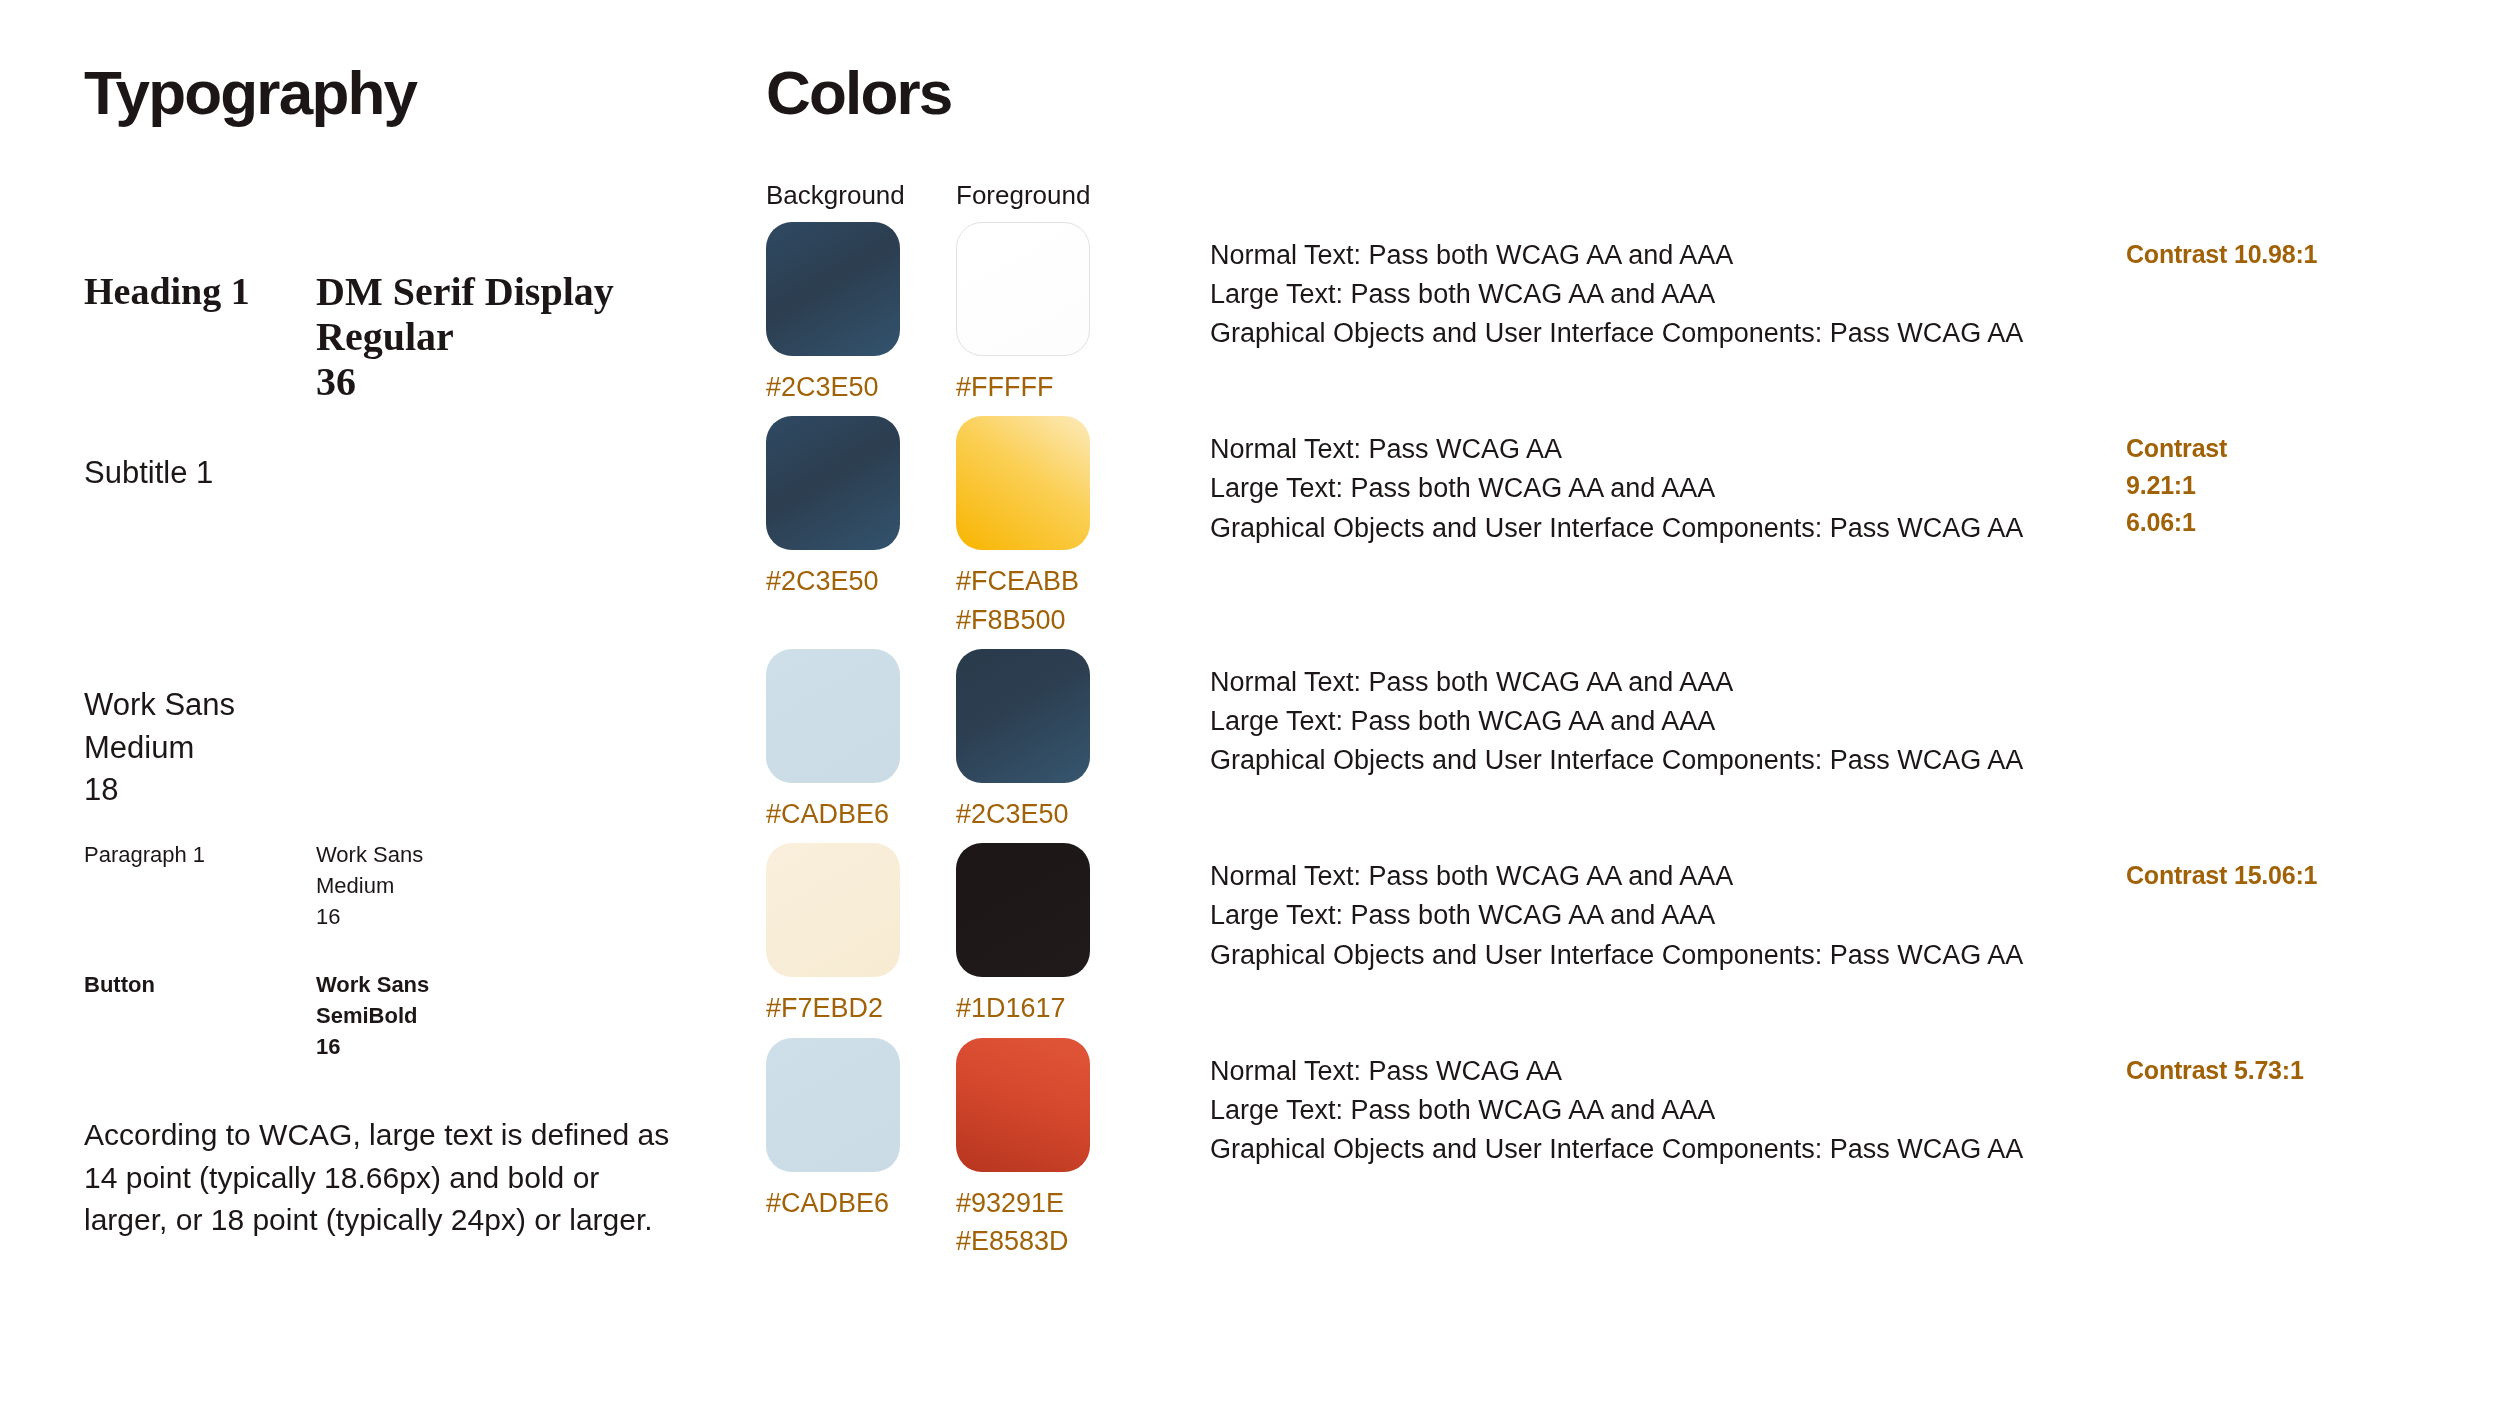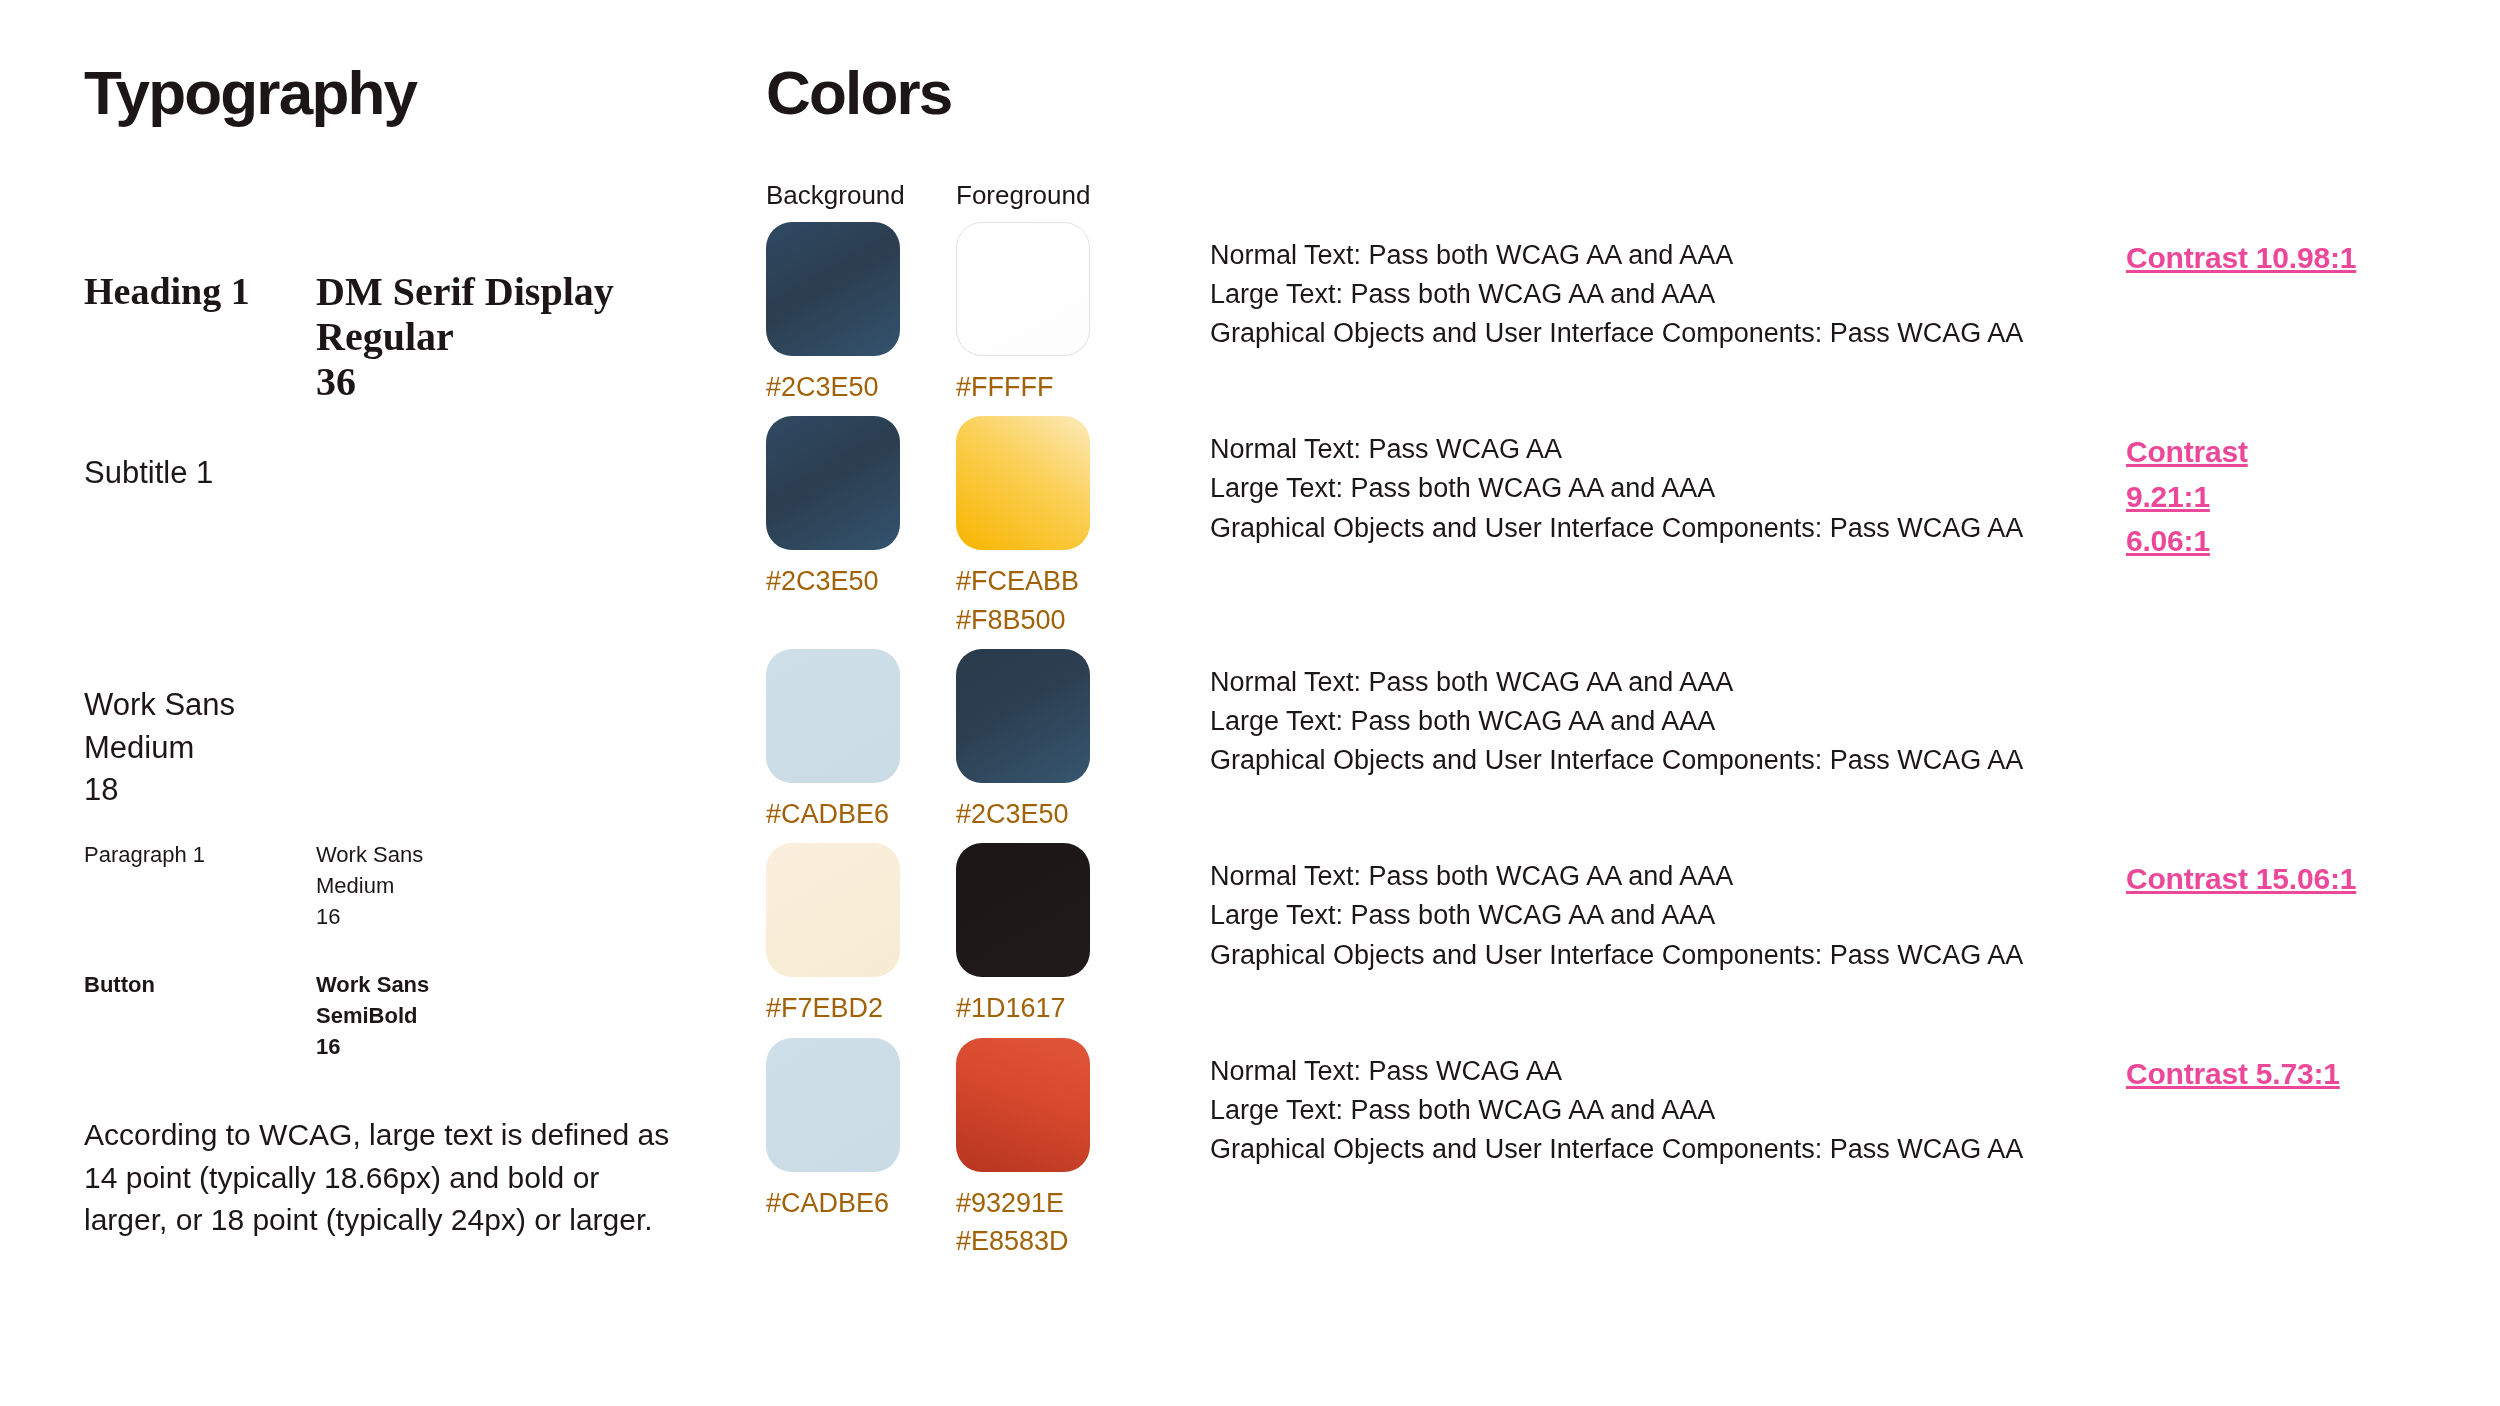--- a/index.html
+++ b/index.html
@@ -179,26 +179,25 @@
   }
 
   .contrast-cell {
     flex: 0 0 300px;
     padding-top: 14px;
   }
   .contrast-line {
     display: block;
     font-family: "Liberation Sans", sans-serif;
     font-weight: 700;
-    font-size: 30px;
+    font-size: 25px;
     line-height: 1.48;
-    color: #ec4899;
+    color: #a16207;
     letter-spacing: -0.2px;
     white-space: nowrap;
-    text-decoration: underline;
   }
 </style>
 </head>
 <body>
 
 <div class="page">
 
   <div class="typography-col">
     <h1 class="section-title">Typography</h1>
 

